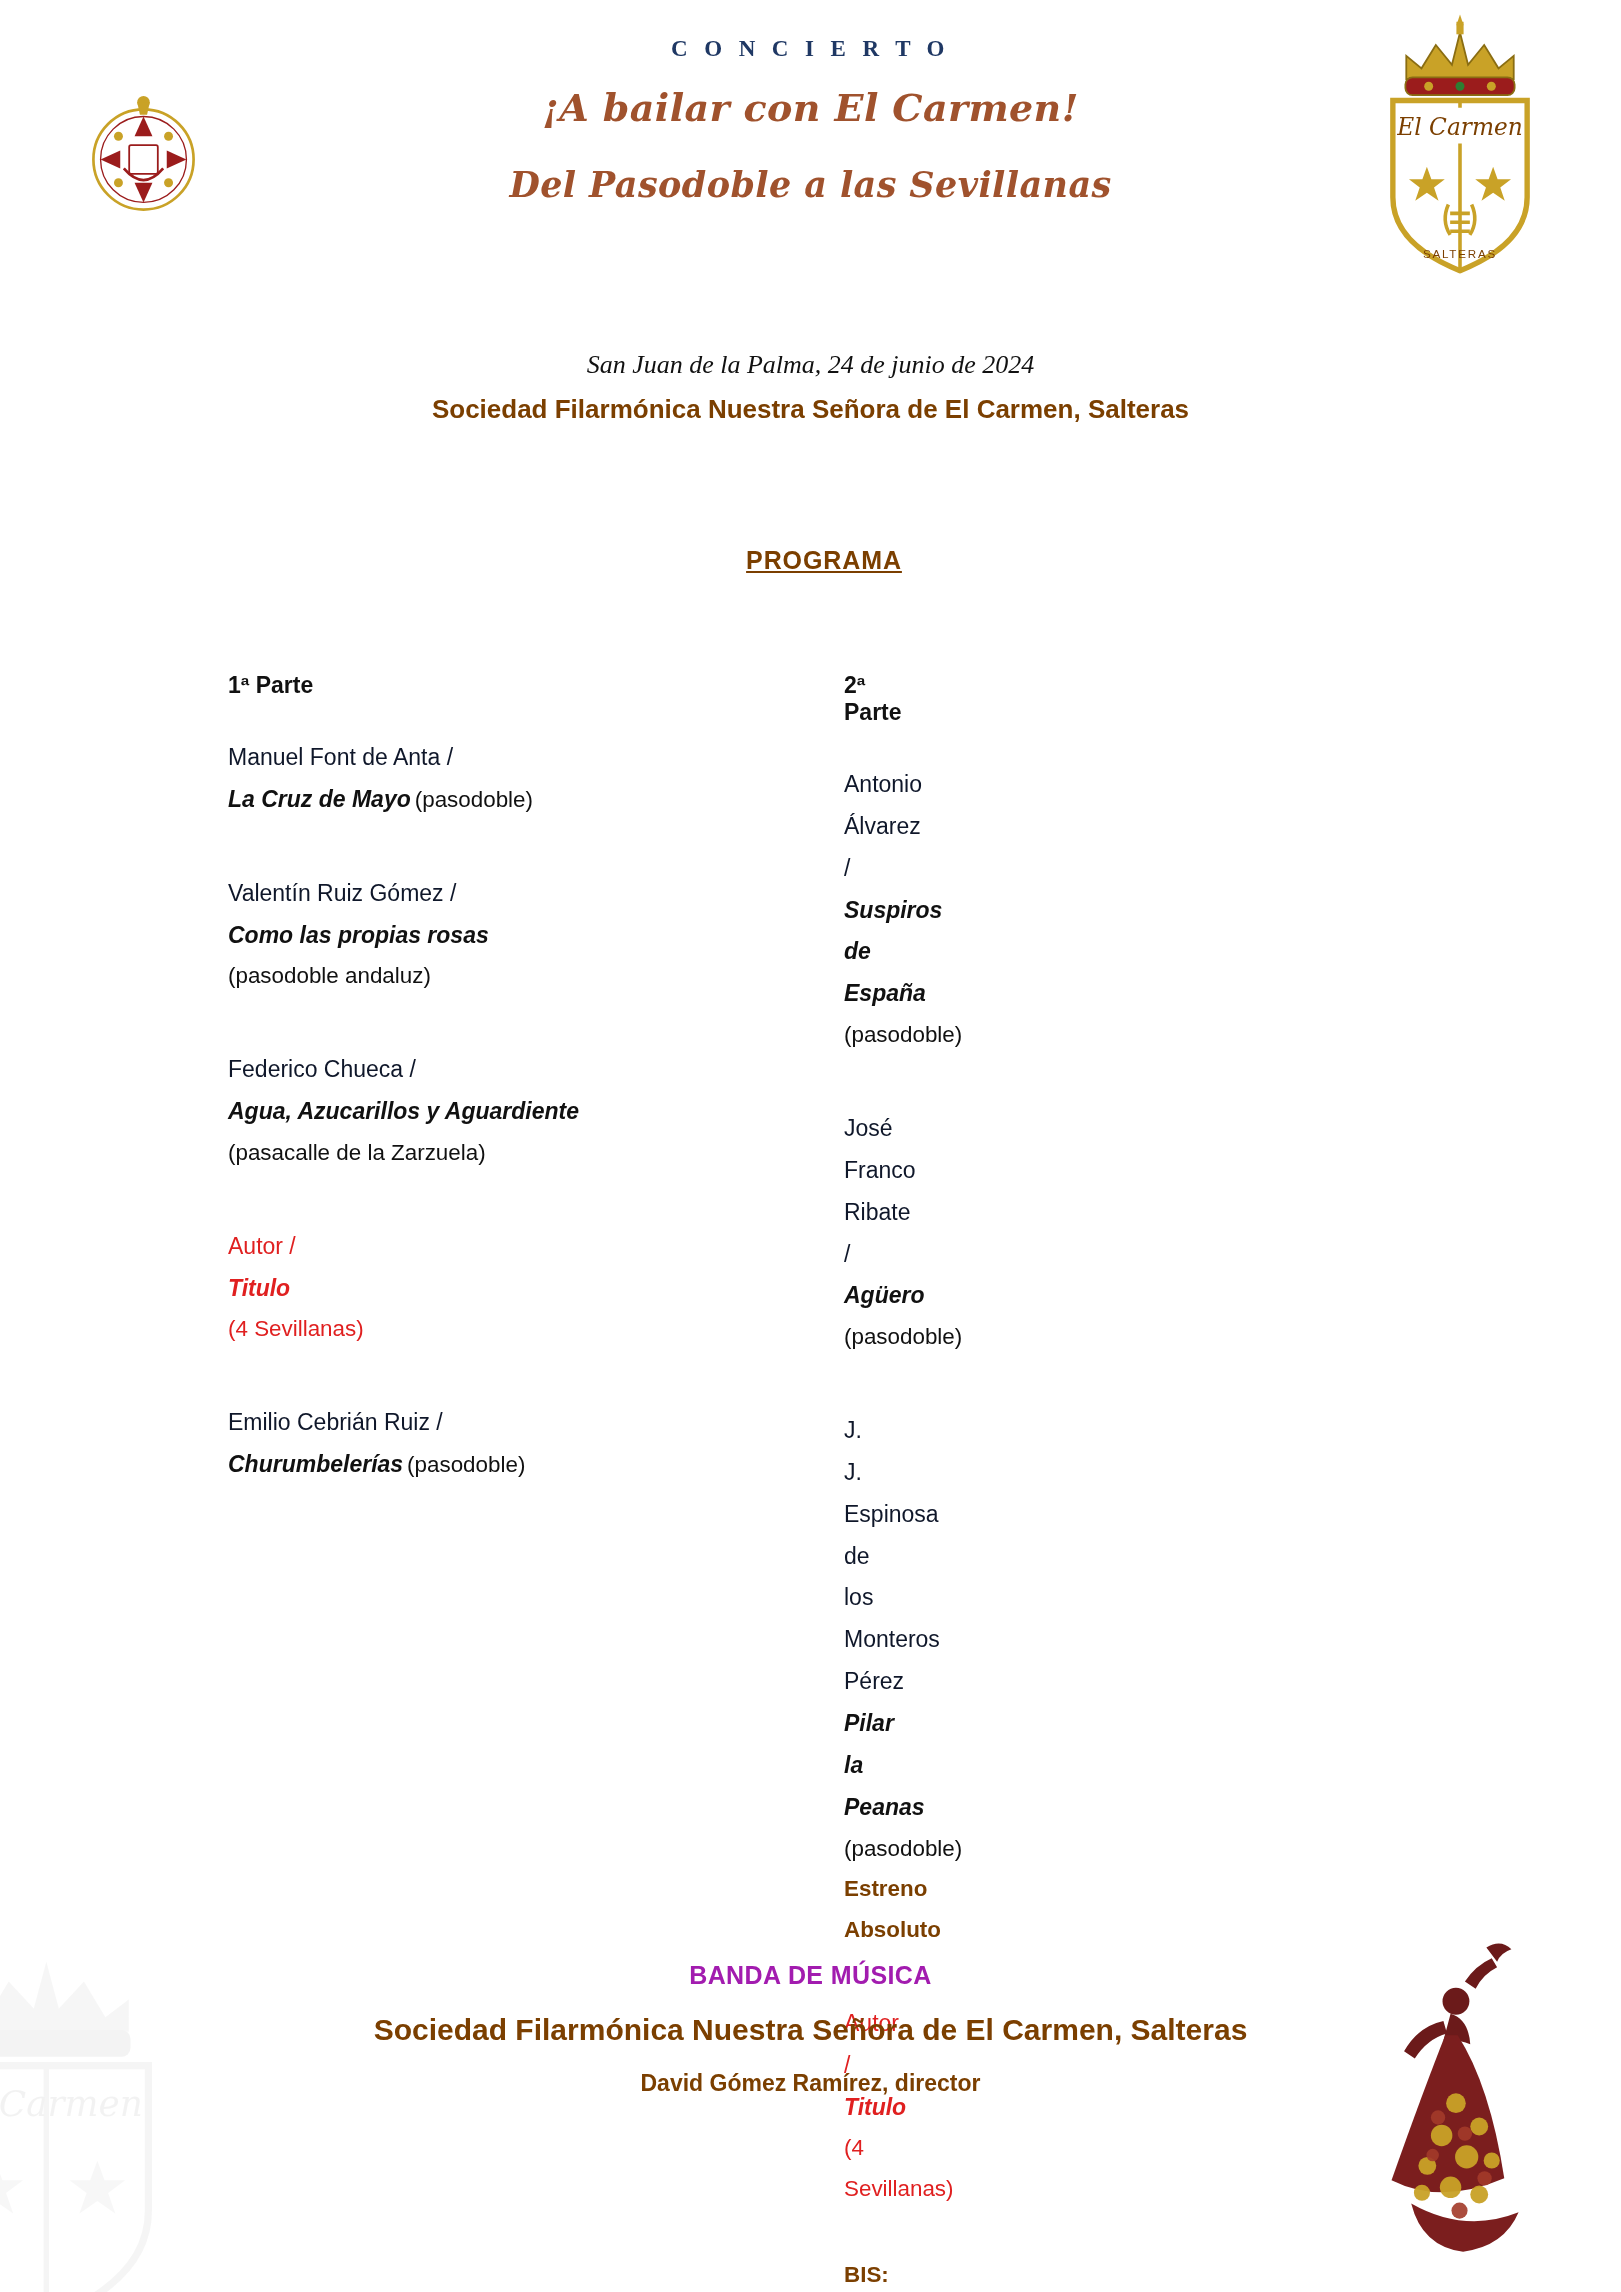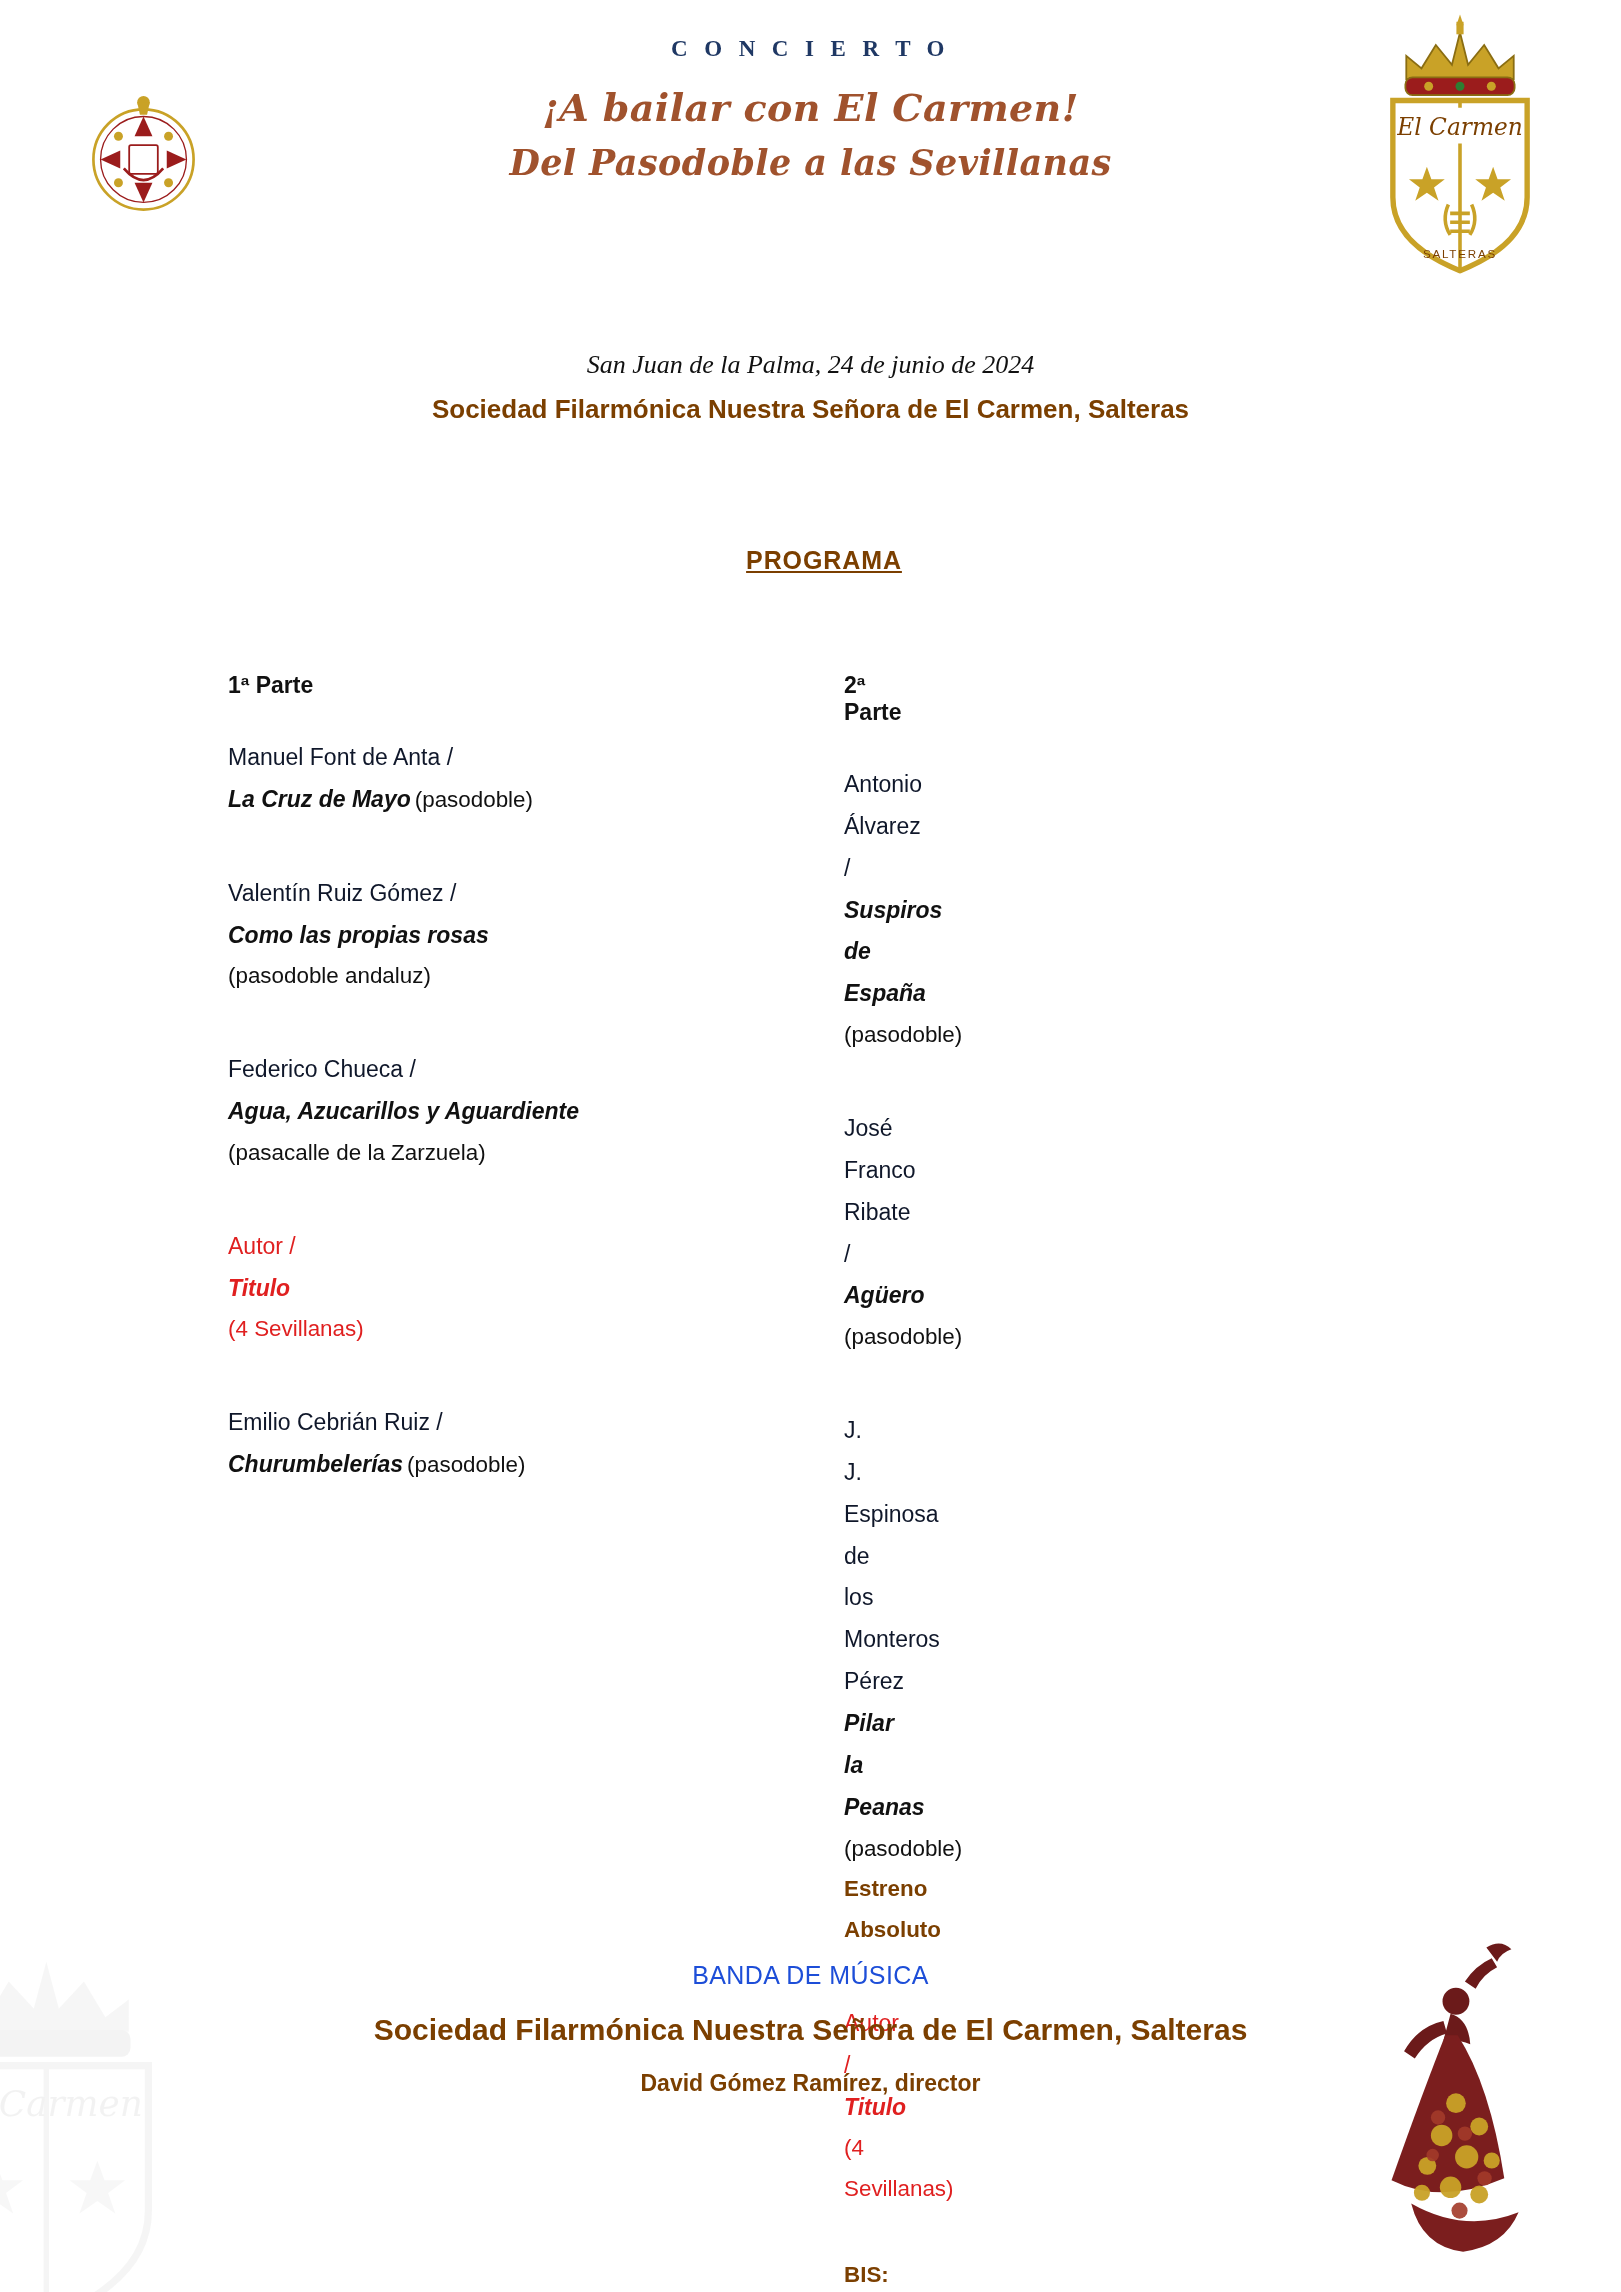--- a/index.html
+++ b/index.html
@@ -52,21 +52,21 @@
     letter-spacing: 5.4px;
     color: #1F3864;
     margin-bottom: 23px;
   }
   .main-title {
     font-family: "DejaVu Serif", serif;
     font-style: italic;
     font-weight: bold;
     font-size: 38px;
     color: #A0522D;
-    margin-bottom: 12px;
+    margin-bottom: 34px;
     letter-spacing: 0.4px;
   }
   .sub-title {
     font-family: "DejaVu Serif", serif;
     font-style: italic;
     font-weight: bold;
     font-size: 35px;
     color: #A0522D;
     letter-spacing: 0.4px;
   }
@@ -171,23 +171,23 @@
 
   
   .footer {
     position: absolute;
     left: 0;
     right: 0;
     top: 1961px;
     text-align: center;
   }
   .footer .f1 {
-    font-weight: normal;
+    font-weight: bold;
     font-size: 25px;
-    color: #1d4ed8;
+    color: #a21caf;
     margin-bottom: 23px;
     letter-spacing: 0.4px;
   }
   .footer .f2 {
     font-weight: bold;
     font-size: 30px;
     color: #7B3F00;
     margin-bottom: 23px;
   }
   .footer .f3 {

